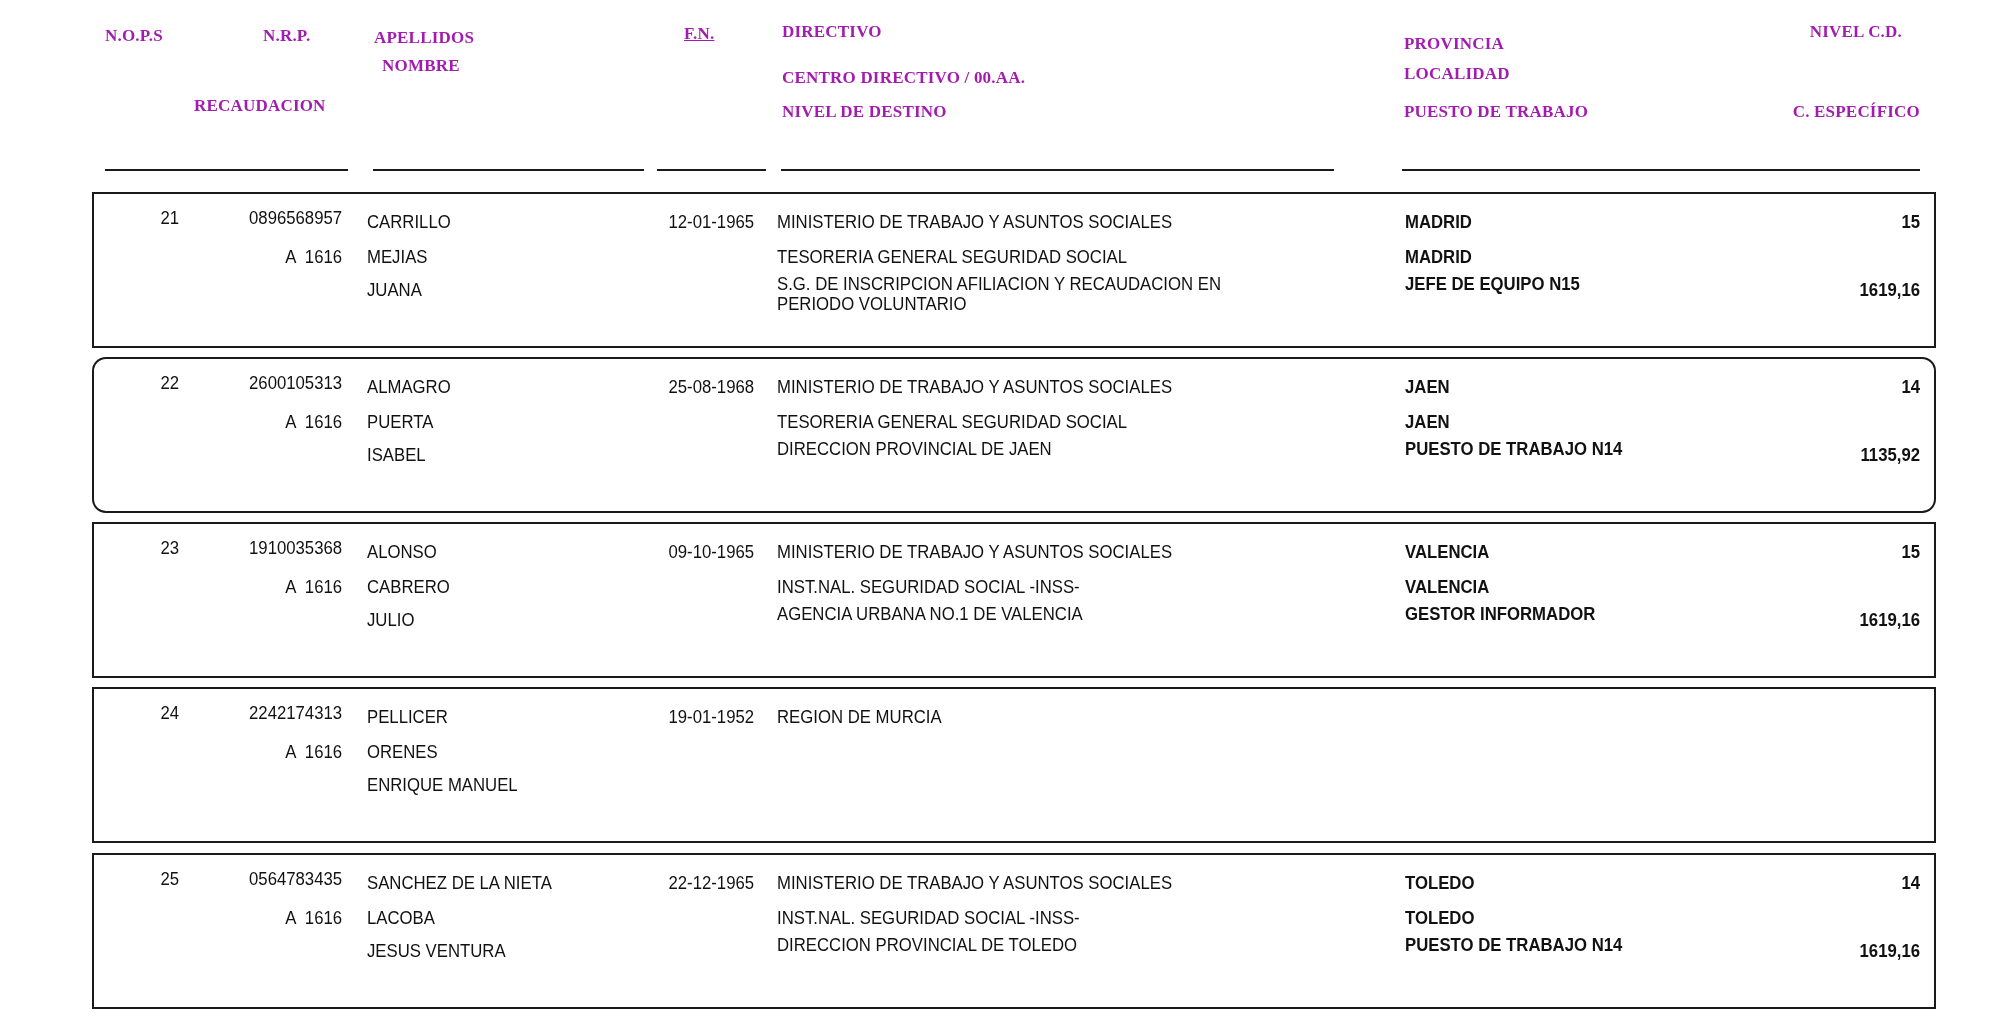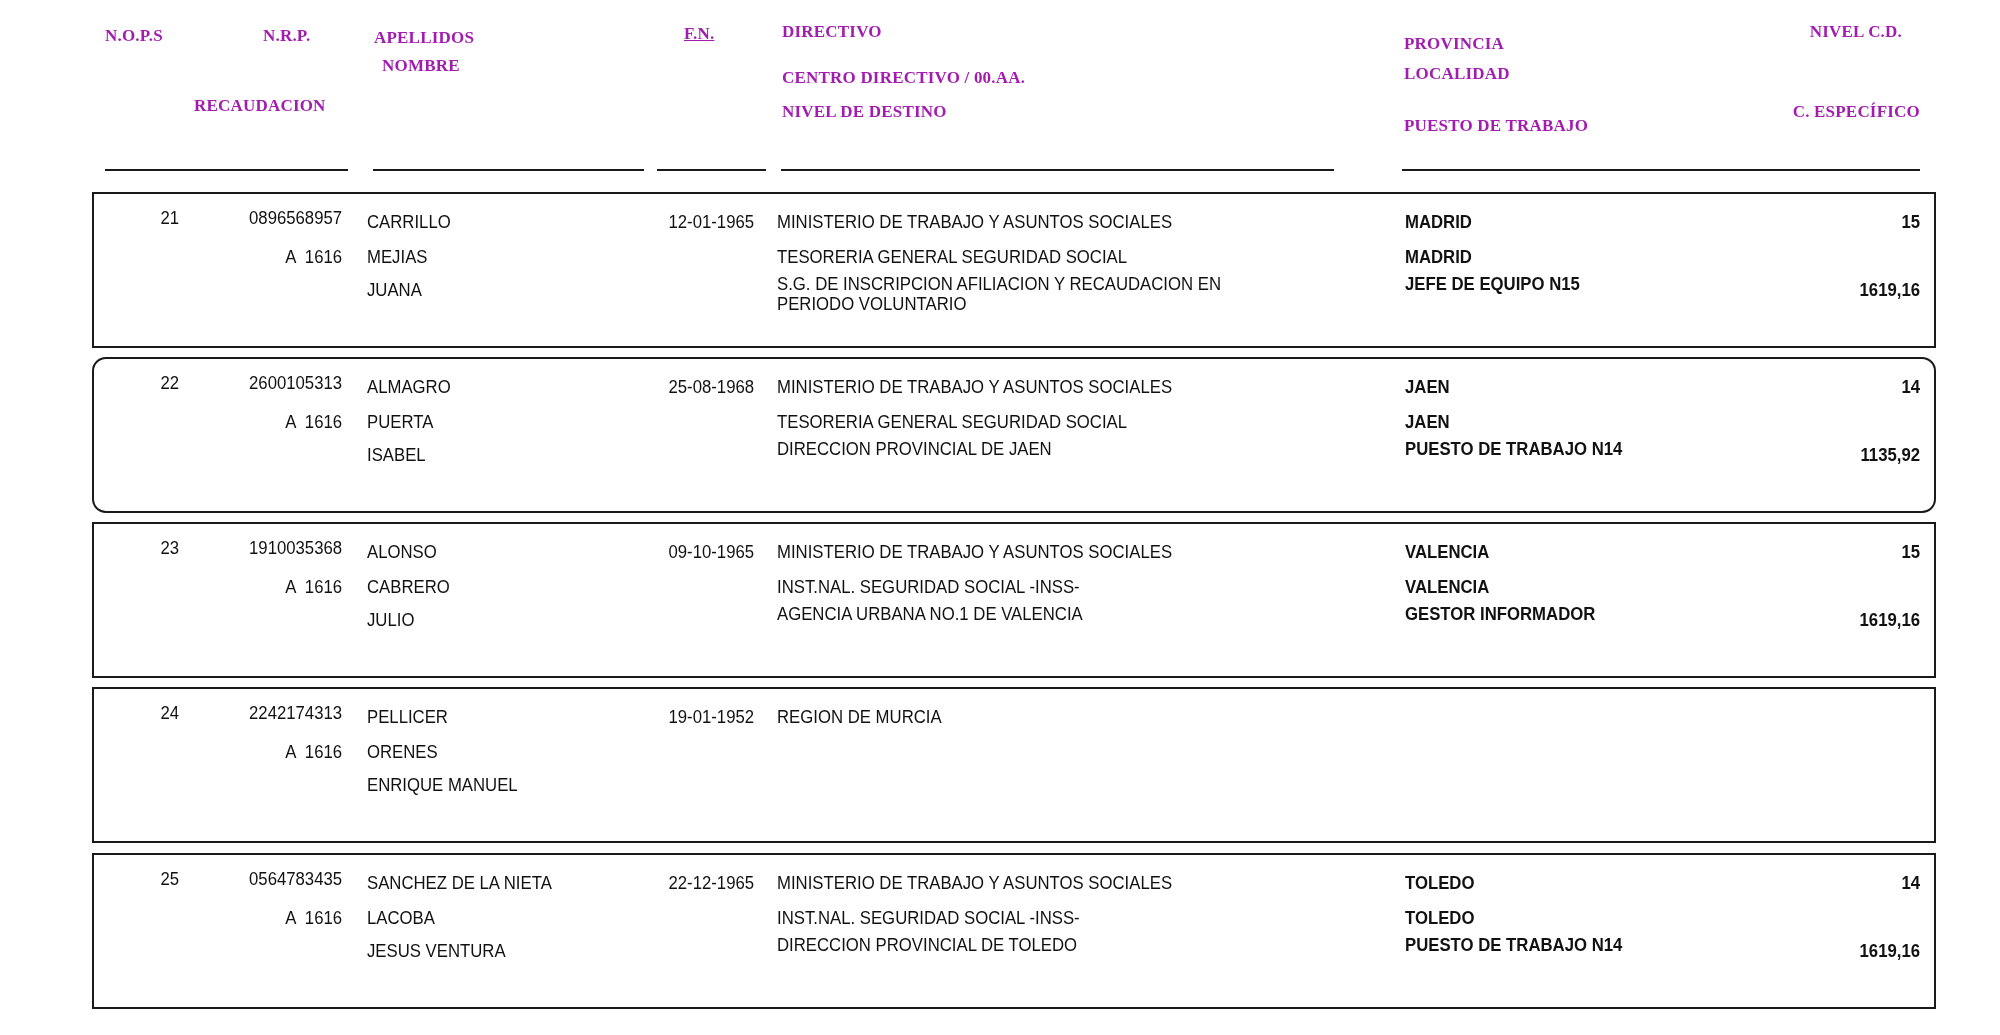--- a/index.html
+++ b/index.html
@@ -67,21 +67,21 @@
   <div class="hdr" style="left:263px; top:26px;">N.R.P.</div>
   <div class="hdr" style="left:194px; top:96px;">RECAUDACION</div>
   <div class="hdr" style="left:374px; top:28px;">APELLIDOS</div>
   <div class="hdr" style="left:374px; top:56px;margin-left:8px;">NOMBRE</div>
   <div class="hdr" style="left:684px; top:24px;text-decoration:underline;">F.N.</div>
   <div class="hdr" style="left:782px; top:22px;">DIRECTIVO</div>
   <div class="hdr" style="left:782px; top:68px;">CENTRO DIRECTIVO / 00.AA.</div>
   <div class="hdr" style="left:782px; top:102px;">NIVEL DE DESTINO</div>
   <div class="hdr" style="left:1404px; top:34px;">PROVINCIA</div>
   <div class="hdr" style="left:1404px; top:64px;">LOCALIDAD</div>
-  <div class="hdr" style="left:1404px; top:102px;margin-top:14px;">PUESTO DE TRABAJO</div>
+  <div class="hdr" style="left:1404px; top:102px;">PUESTO DE TRABAJO</div>
   <div class="hdr right" style="right:98px; top:22px;">NIVEL C.D.</div>
   <div class="hdr right" style="right:80px; top:102px;">C. ESPECÍFICO</div>
 
   <div class="uline" style="left:105px; width:243px;"></div>
   <div class="uline" style="left:373px; width:271px;"></div>
   <div class="uline" style="left:657px; width:109px;"></div>
   <div class="uline" style="left:781px; width:553px;"></div>
   <div class="uline" style="left:1402px; width:518px;"></div>
 </div>
 

